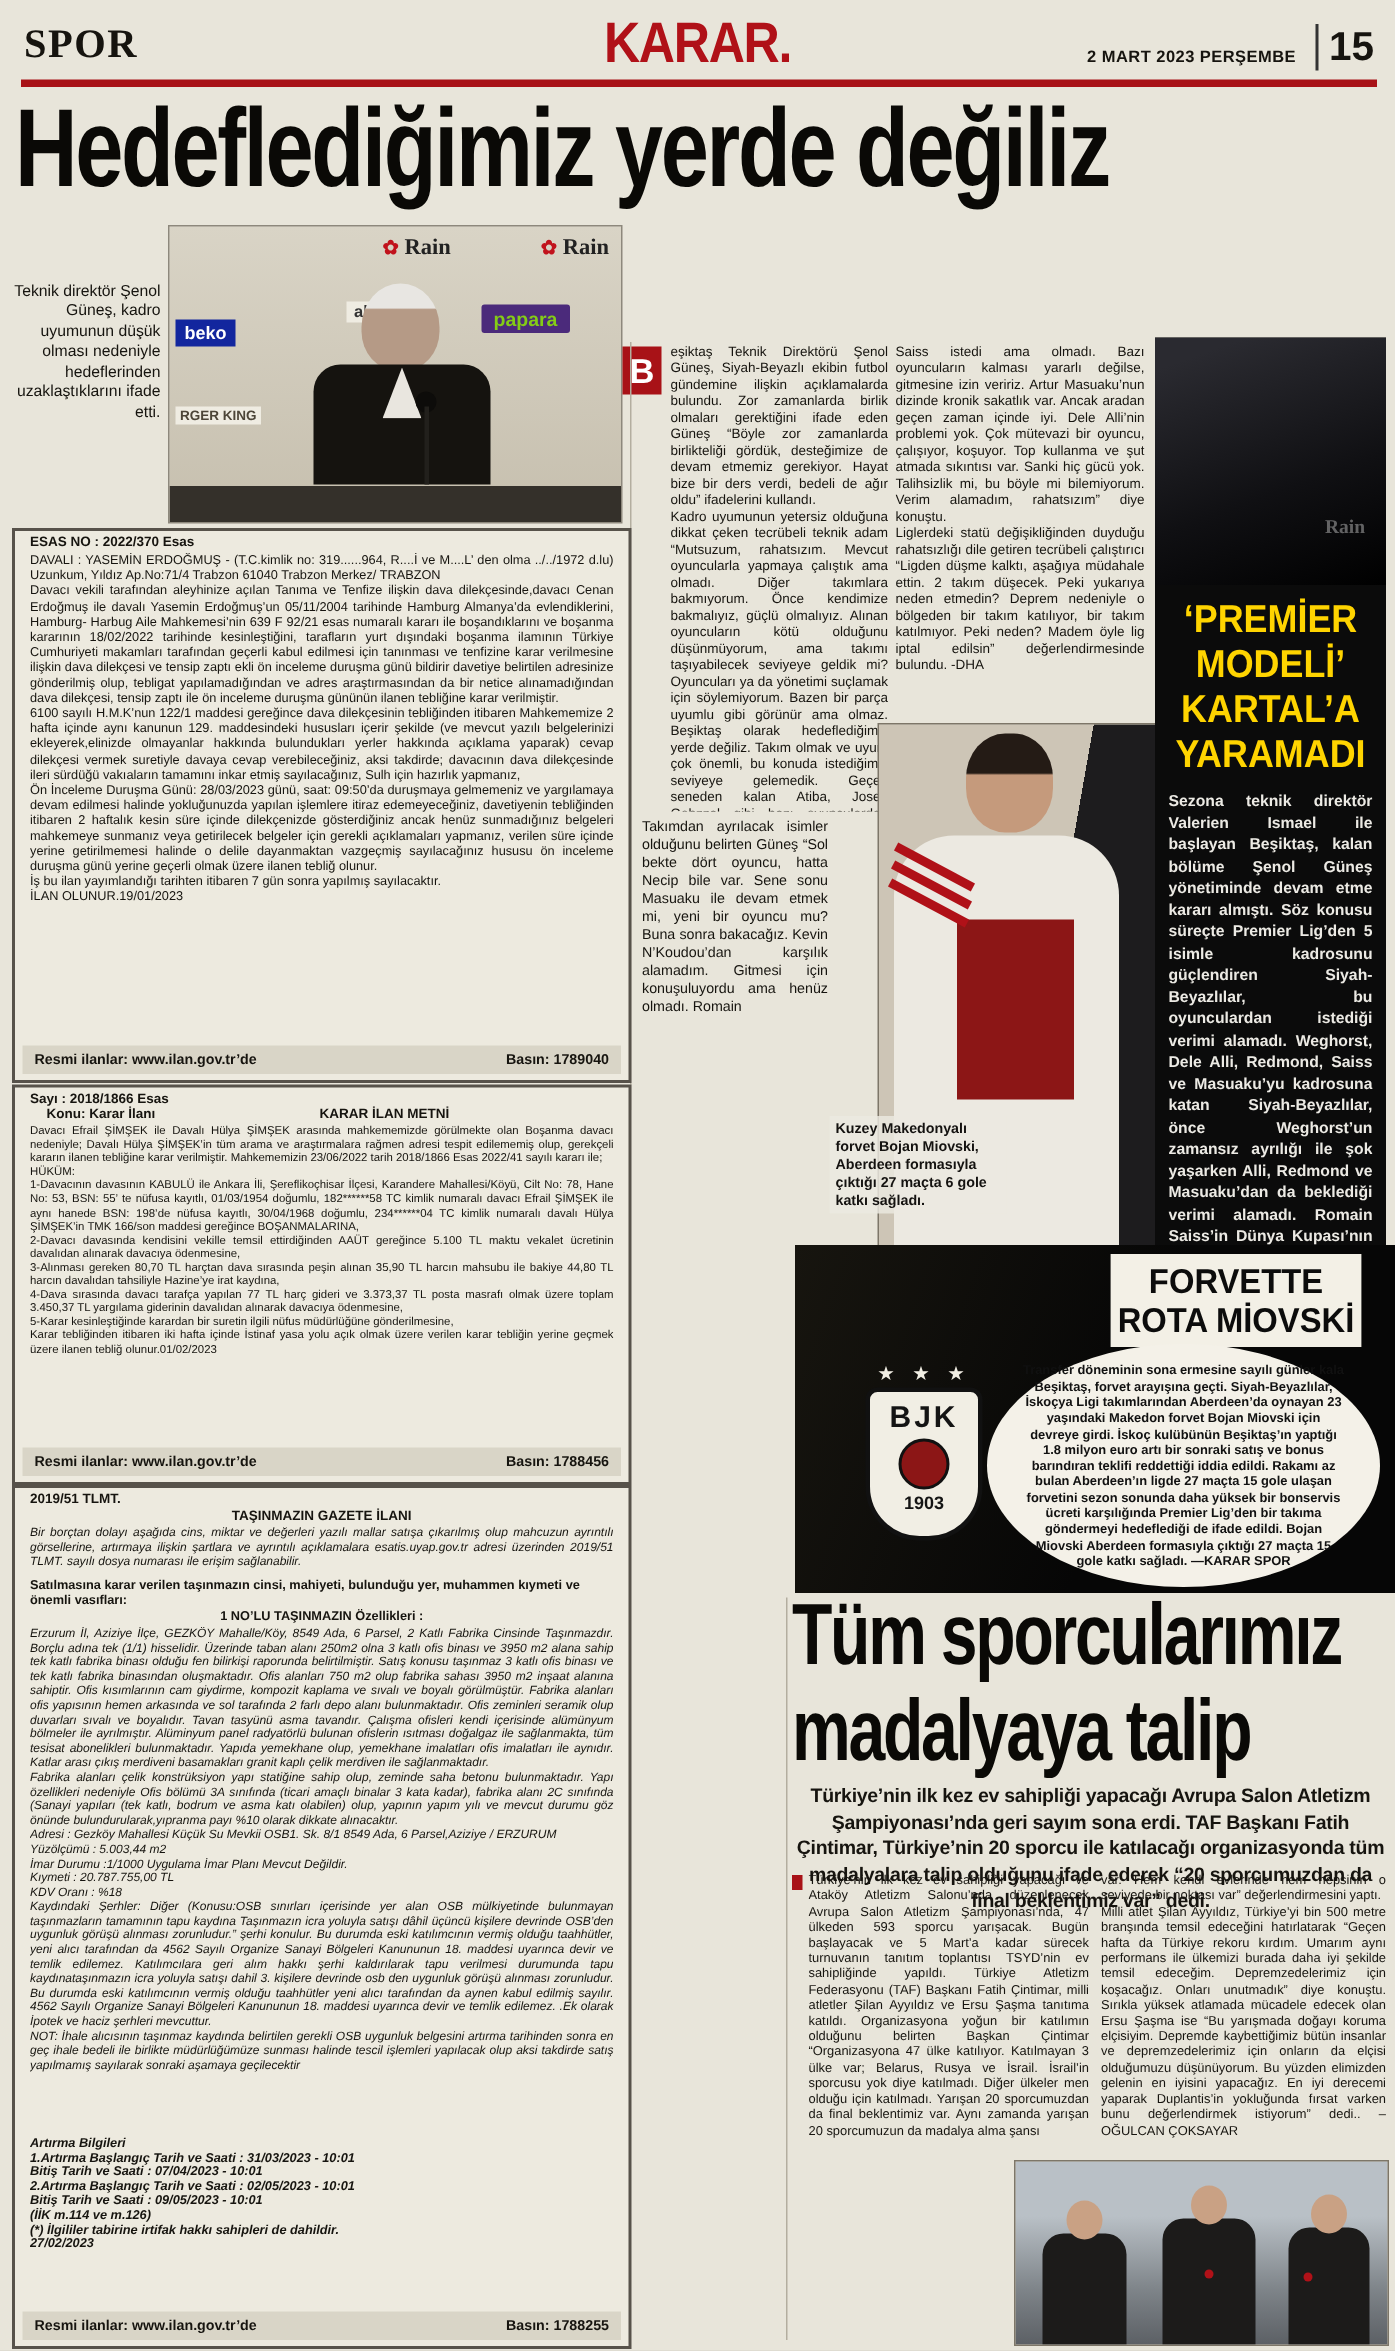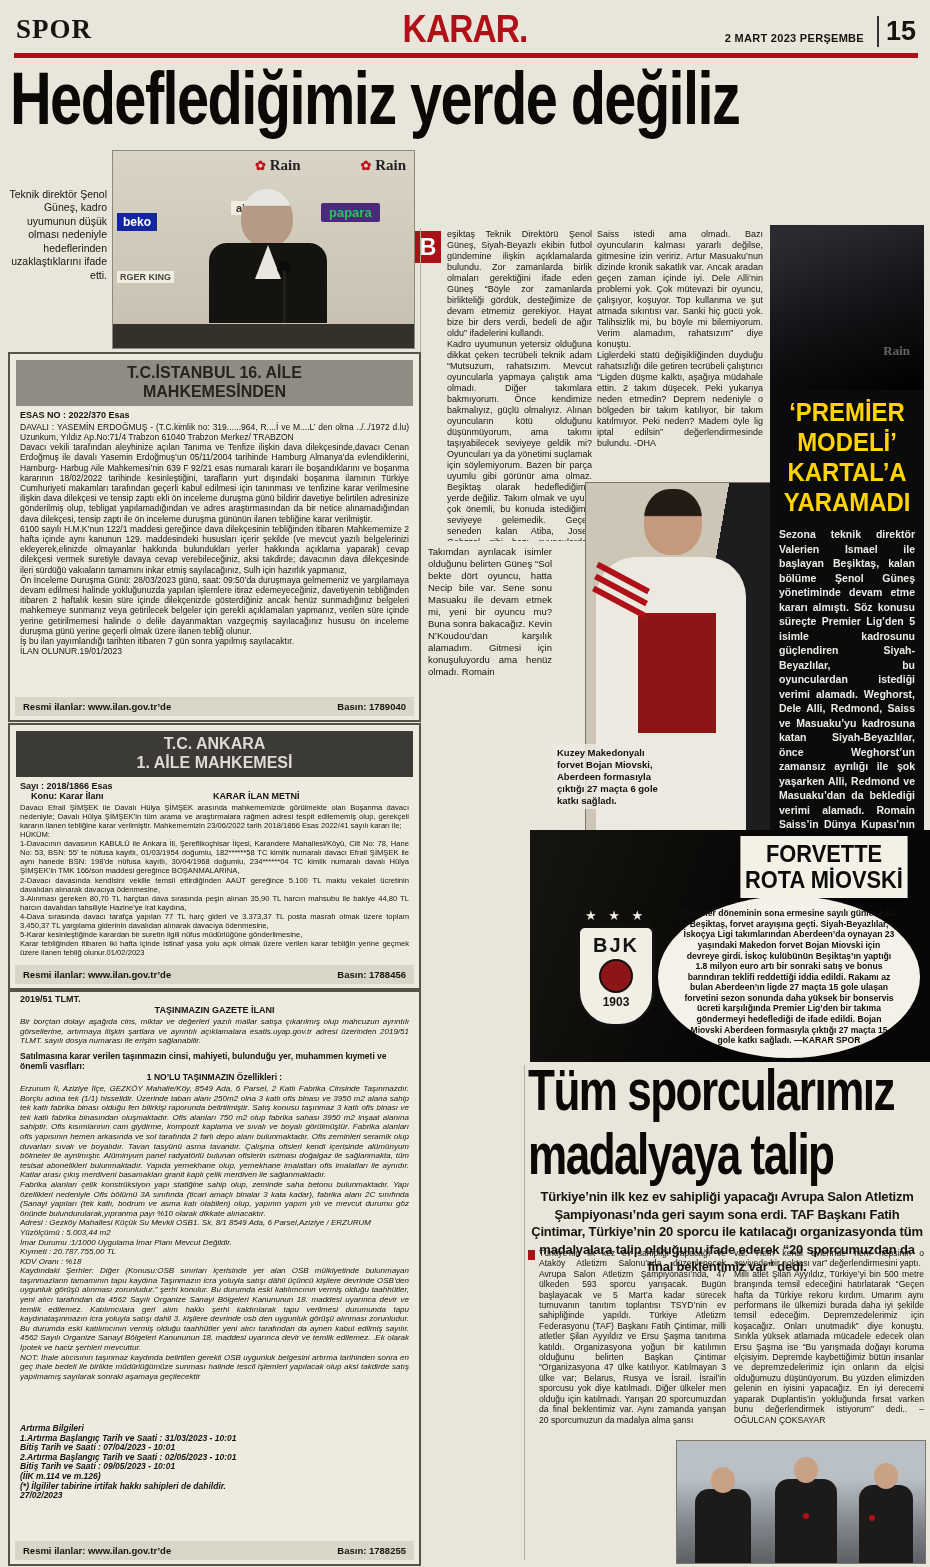--- a/index.html
+++ b/index.html
@@ -17,21 +17,21 @@
   .hero{left:10px;top:56px;width:916px;font-weight:900;font-size:74px;letter-spacing:-2px;
         white-space:nowrap;transform:scaleX(.78);transform-origin:left top;color:#0a0906;}
   
   .cap-left{left:5px;top:188px;width:102px;font-size:10.5px;font-weight:400;line-height:1.28;text-align:right;}
   .photo1{left:112px;top:150px;width:301px;height:197px;background:linear-gradient(#d9d4c6,#c6bfae);
           border:1px solid #8d887c;overflow:hidden;}
   .sp{position:absolute;font-weight:700;}
   .sp-rain1{left:142px;top:6px;font:700 15px "Liberation Serif",serif;color:#222;}
   .sp-rain2{right:8px;top:6px;font:700 15px "Liberation Serif",serif;color:#222;}
   .flower{color:#c1121c;font-size:13px;}
-  .sp-papara{left:208px;top:52px;background:#4b2a7b;color:#22c55e;padding:2px 8px;font-size:13px;border-radius:2px;}
+  .sp-papara{left:208px;top:52px;background:#4b2a7b;color:#84cc16;padding:2px 8px;font-size:13px;border-radius:2px;}
   .sp-beko{left:4px;top:62px;background:#12269e;color:#fff;padding:2px 6px;font-size:12px;}
   .sp-aksa{left:118px;top:50px;background:#efece2;color:#333;padding:1px 5px;font-size:11px;}
   .sp-bk{left:4px;top:120px;font-size:9px;color:#4c4538;background:#efece2;padding:1px 3px;}
   .g-head{position:absolute;left:128px;top:38px;width:52px;height:58px;border-radius:50% 50% 45% 45%;
           background:linear-gradient(#e8e6e2 28%,#b59a86 30%);}
   .g-body{position:absolute;left:96px;top:92px;width:118px;height:80px;border-radius:18px 18px 0 0;background:#15130f;}
   .g-shirt{position:absolute;left:142px;top:94px;width:26px;height:34px;background:#e9e6df;
            clip-path:polygon(50% 0,0 100%,100% 100%);}
   .g-mic{position:absolute;left:170px;top:120px;width:3px;height:52px;background:#22201c;}
   .g-micball{position:absolute;left:164px;top:110px;width:14px;height:14px;border-radius:50%;background:#0d0c0a;}
@@ -208,38 +208,34 @@
     <div class="fig" style="left:182px;width:54px;height:78px;">
         <div class="hd"></div>
         <div class="badge" style="left:10px;top:30px;"></div>
       </div>
   </div>
 
   <div class="abs vrule" style="left:420px;top:228px;height:512px;"></div>
   <div class="abs vrule" style="left:524px;top:1065px;height:495px;"></div>
 
   <div class="notice" id="n1" style="top:352px;height:366px;">
-    <div class="n-head gray">T.C.İSTANBUL 16. AİLE
-MAHKEMESİNDEN</div>
     <div class="n-label">ESAS NO : 2022/370 Esas</div>
     <div class="n-body" style="height:270px;">DAVALI : YASEMİN ERDOĞMUŞ - (T.C.kimlik no: 319......964, R....İ ve M....L’ den olma ../../1972 d.lu) Uzunkum, Yıldız Ap.No:71/4 Trabzon 61040 Trabzon Merkez/ TRABZON
 Davacı vekili tarafından aleyhinize açılan Tanıma ve Tenfize ilişkin dava dilekçesinde,davacı Cenan Erdoğmuş ile davalı Yasemin Erdoğmuş’un 05/11/2004 tarihinde Hamburg Almanya’da evlendiklerini, Hamburg- Harbug Aile Mahkemesi’nin 639 F 92/21 esas numaralı kararı ile boşandıklarını ve boşanma kararının 18/02/2022 tarihinde kesinleştiğini, tarafların yurt dışındaki boşanma ilamının Türkiye Cumhuriyeti makamları tarafından geçerli kabul edilmesi için tanınması ve tenfizine karar verilmesine ilişkin dava dilekçesi ve tensip zaptı ekli ön inceleme duruşma günü bildirir davetiye belirtilen adresinize gönderilmiş olup, tebligat yapılamadığından ve adres araştırmasından da bir netice alınamadığından dava dilekçesi, tensip zaptı ile ön inceleme duruşma gününün ilanen tebliğine karar verilmiştir.
 6100 sayılı H.M.K’nun 122/1 maddesi gereğince dava dilekçesinin tebliğinden itibaren Mahkememize 2 hafta içinde aynı kanunun 129. maddesindeki hususları içerir şekilde (ve mevcut yazılı belgelerinizi ekleyerek,elinizde olmayanlar hakkında bulundukları yerler hakkında açıklama yaparak) cevap dilekçesi vermek suretiyle davaya cevap verebileceğiniz, aksi takdirde; davacının dava dilekçesinde ileri sürdüğü vakıaların tamamını inkar etmiş sayılacağınız, Sulh için hazırlık yapmanız,
 Ön İnceleme Duruşma Günü: 28/03/2023 günü, saat: 09:50’da duruşmaya gelmemeniz ve yargılamaya devam edilmesi halinde yokluğunuzda yapılan işlemlere itiraz edemeyeceğiniz, davetiyenin tebliğinden itibaren 2 haftalık kesin süre içinde dilekçenizde gösterdiğiniz ancak henüz sunmadığınız belgeleri mahkemeye sunmanız veya getirilecek belgeler için gerekli açıklamaları yapmanız, verilen süre içinde yerine getirilmemesi halinde o delile dayanmaktan vazgeçmiş sayılacağınız hususu ön inceleme duruşma günü yerine geçerli olmak üzere ilanen tebliğ olunur.
 İş bu ilan yayımlandığı tarihten itibaren 7 gün sonra yapılmış sayılacaktır.
 İLAN OLUNUR.19/01/2023</div>
     <div class="n-foot">
       <span>Resmi ilanlar: www.ilan.gov.tr’de</span>
       <span>Basın: 1789040</span>
     </div>
   </div>
 
   <div class="notice" id="n2" style="top:723px;height:263px;">
-    <div class="n-head dark">T.C. ANKARA
-1. AİLE MAHKEMESİ</div>
     <div class="n-label">Sayı : 2018/1866 Esas</div>
     <div style="display:flex;margin:0 10px;padding-left:11px;">
       <span class="n-bold" style="font-size:9px;">Konu: Karar İlanı</span>
       <span class="n-bold" style="font-size:9px;flex:1;text-align:center;">KARAR İLAN METNİ</span>
     </div>
     <div class="n-body" style="height:160px;">Davacı Efrail ŞİMŞEK ile Davalı Hülya ŞİMŞEK arasında mahkememizde görülmekte olan Boşanma davacı nedeniyle; Davalı Hülya ŞİMŞEK’in tüm arama ve araştırmalara rağmen adresi tespit edilememiş olup, gerekçeli kararın ilanen tebliğine karar verilmiştir. Mahkememizin 23/06/2022 tarih 2018/1866 Esas 2022/41 sayılı kararı ile;
 HÜKÜM:
 1-Davacının davasının KABULÜ ile Ankara İli, Şereflikoçhisar İlçesi, Karandere Mahallesi/Köyü, Cilt No: 78, Hane No: 53, BSN: 55’ te nüfusa kayıtlı, 01/03/1954 doğumlu, 182******58 TC kimlik numaralı davacı Efrail ŞİMŞEK ile aynı hanede BSN: 198’de nüfusa kayıtlı, 30/04/1968 doğumlu, 234******04 TC kimlik numaralı davalı Hülya ŞİMŞEK’in TMK 166/son maddesi gereğince BOŞANMALARINA,
 2-Davacı davasında kendisini vekille temsil ettirdiğinden AAÜT gereğince 5.100 TL maktu vekalet ücretinin davalıdan alınarak davacıya ödenmesine,
 3-Alınması gereken 80,70 TL harçtan dava sırasında peşin alınan 35,90 TL harcın mahsubu ile bakiye 44,80 TL harcın davalıdan tahsiliyle Hazine’ye irat kaydına,

